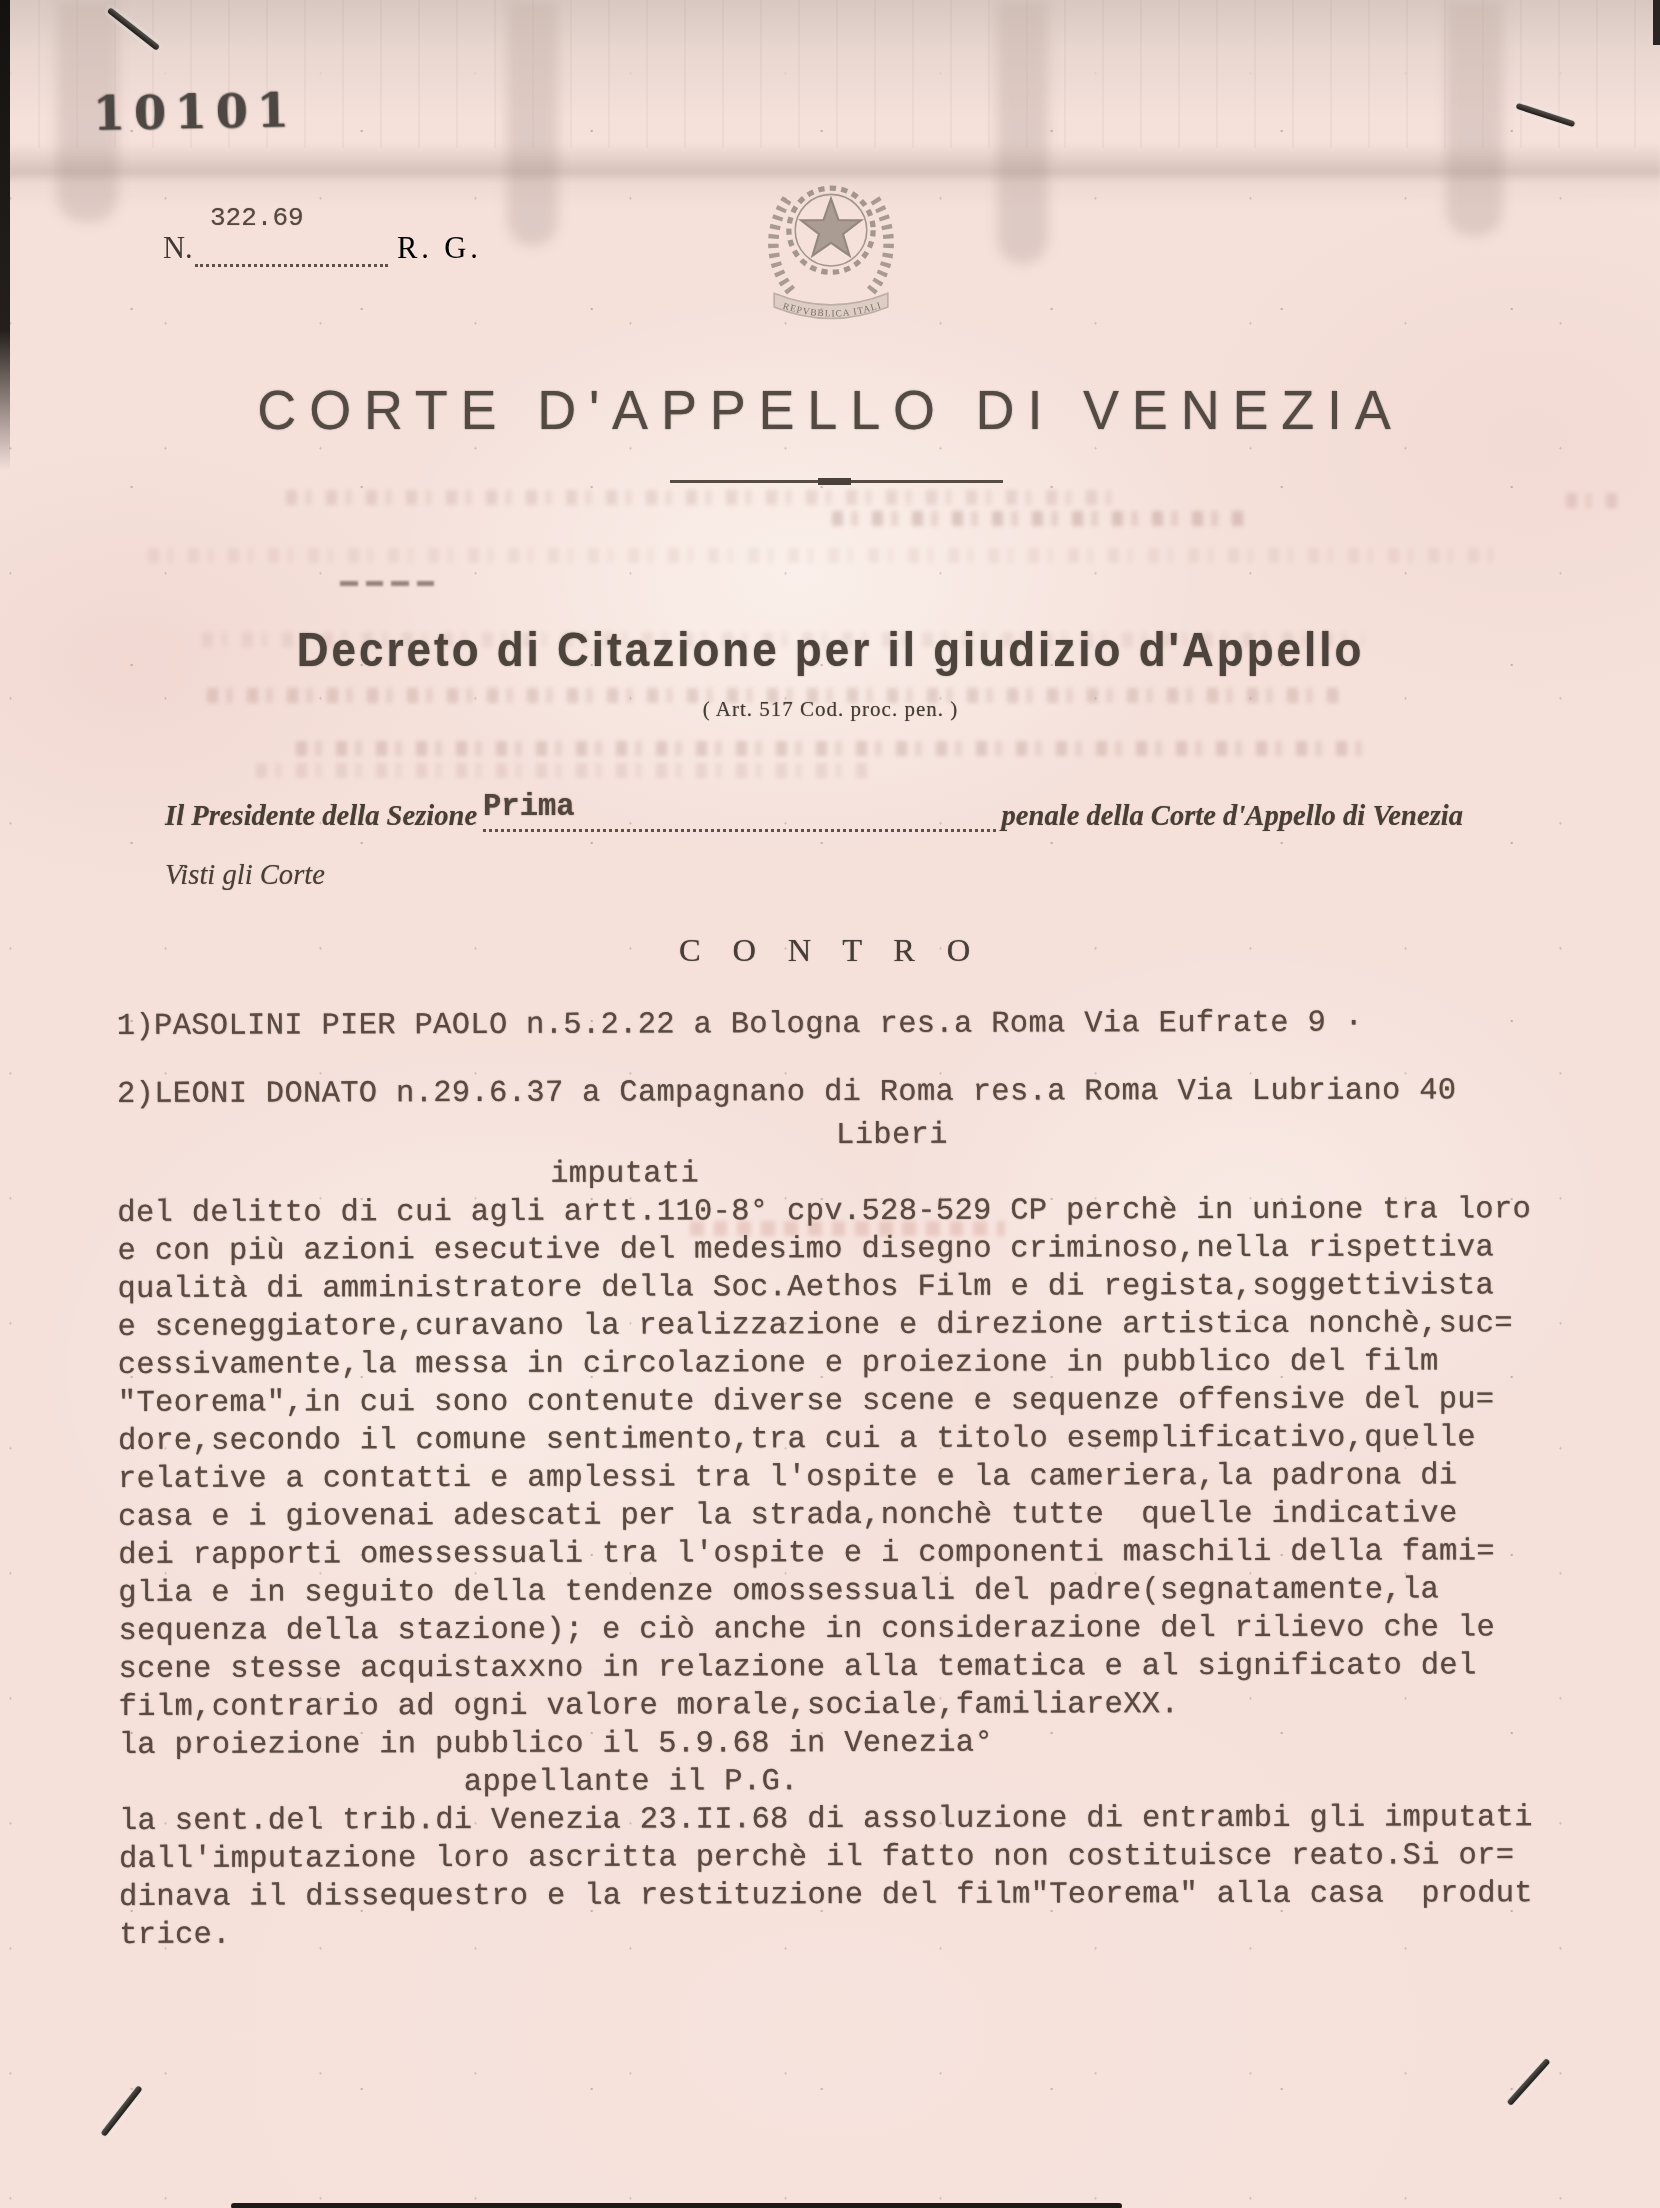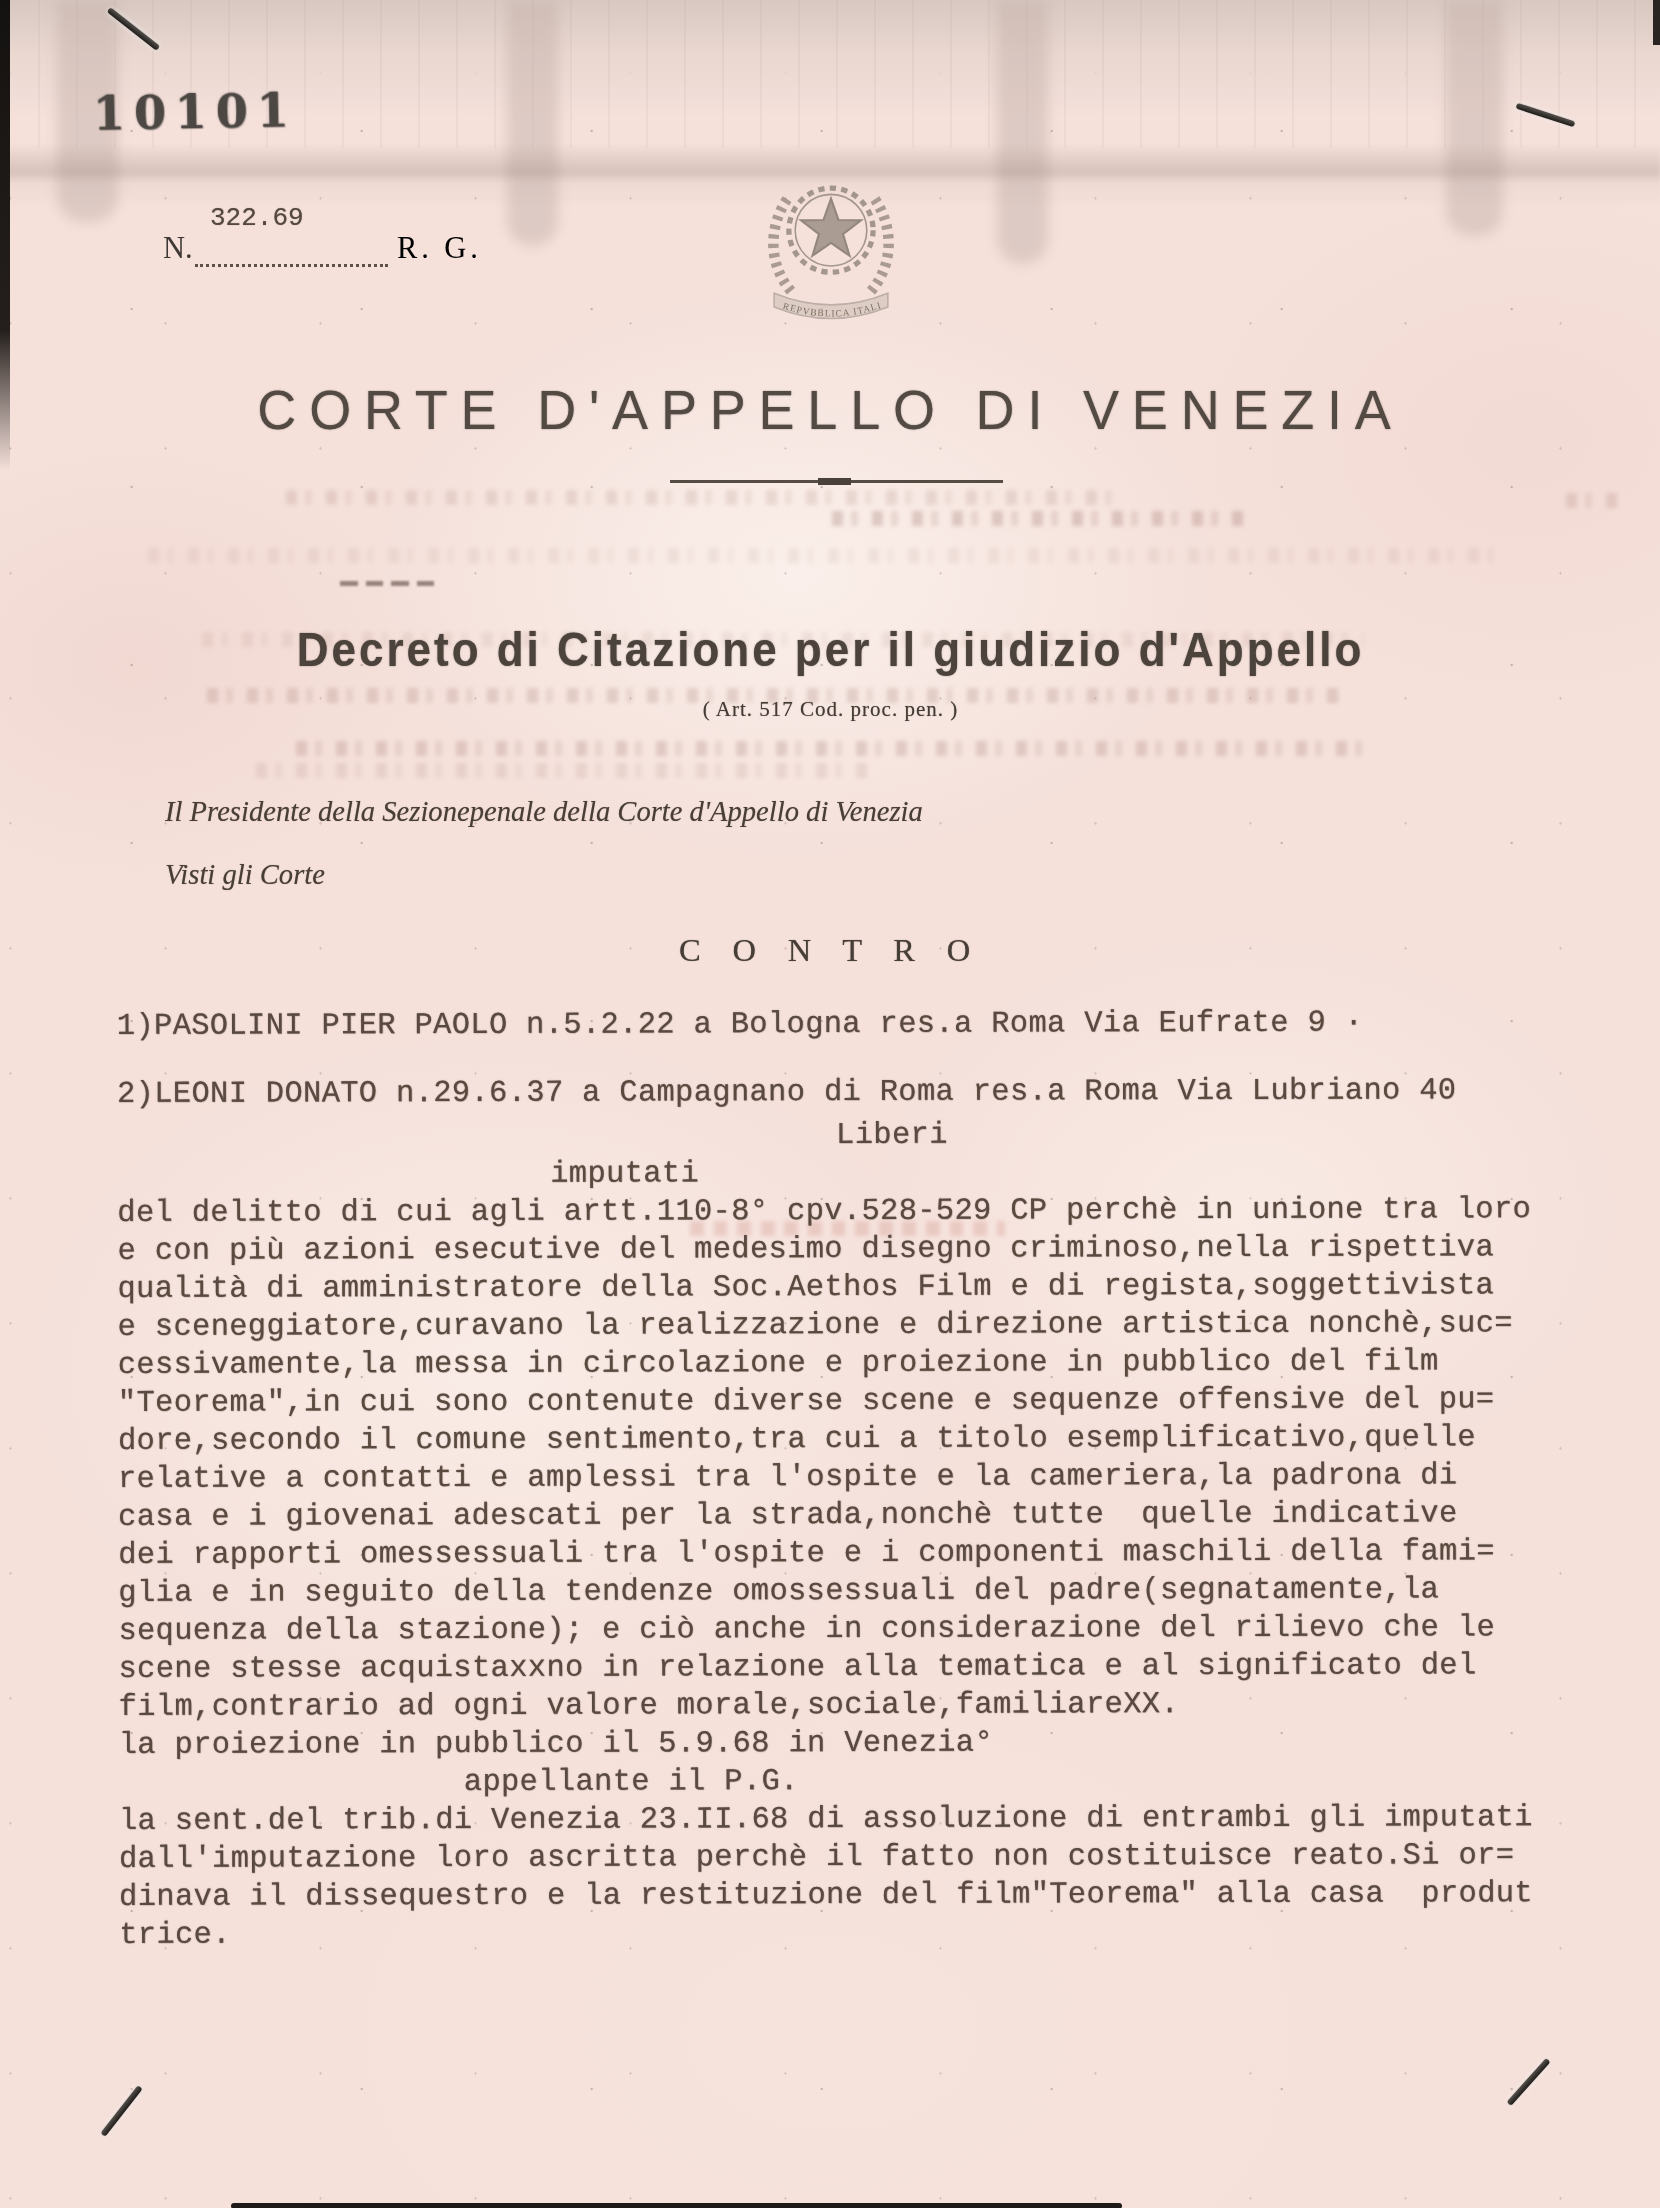--- a/index.html
+++ b/index.html
@@ -72,21 +72,21 @@
     font-size:44px;font-weight:600;letter-spacing:3px;color:#4c443c;
     transform:scaleY(1.08);
     text-shadow:0 0 1.5px rgba(76,68,60,.65);
     white-space:nowrap;
   }
   .doc-article{
     position:absolute;left:0;right:0;top:697px;text-align:center;
     font-family:Liberation Serif, serif;font-size:21px;letter-spacing:1px;color:#453d35;
     text-shadow:0 0 1px rgba(69,61,53,.6);
   }
-  .president-row{position:absolute;left:165px;top:796px;width:1298px;display:flex;align-items:flex-end;}
+  .president-row{position:absolute;left:165px;top:796px;width:1298px;display:flex;align-items:flex-end;font-weight:bold;}
   .serif-it{font-family:"Liberation Serif",serif;font-style:italic;font-size:28.6px;color:#483e35;text-shadow:0 0 1px rgba(72,62,53,.5);white-space:nowrap;}
   .section-fill{flex:1 1 auto;position:relative;border-bottom:3px dotted #5d5148;margin:0 5.9px;height:33px;}
   .section-typed{position:absolute;left:0;top:-5.9px;font-family:"Liberation Mono",monospace;font-size:30.5px;color:#51453c;text-shadow:0 0 1.5px rgba(81,69,60,.7);}
   .visti{position:absolute;left:165px;top:859px;}
   .contro{position:absolute;left:0;right:0;top:932px;text-align:center;
     font-family:Liberation Serif, serif;font-size:32.5px;letter-spacing:11.8px;color:#473e37;
     text-shadow:0 0 1px rgba(71,62,55,.7);}
   .tw{font-family:"Liberation Mono",monospace;font-size:30.5px;letter-spacing:0.3px;color:#59493f;
       text-shadow:0 0 1.2px rgba(89,73,63,.6), 0.6px 0.6px 0 rgba(89,73,63,.22);}
   .bodyflow{position:absolute;left:118px;top:1005px;width:1478px;line-height:38px;transform:rotate(-.15deg);}
@@ -152,20 +152,23 @@
   </text>
 </svg>
 
 <div class="doc-title">CORTE D'APPELLO DI VENEZIA</div>
 <div class="title-rule"></div>
 <div class="doc-subtitle">Decreto di Citazione per il giudizio d'Appello</div>
 <div class="doc-article">( Art. 517 Cod. proc. pen. )</div>
 
 <div class="president-row">
   <span class="serif-it">Il Presidente della Sezione</span>
+  <span class="section-fill">
+    <span class="section-typed">Prima</span>
+  </span>
   <span class="serif-it">penale della Corte d'Appello di Venezia</span>
 </div>
 
 <div class="serif-it visti">Visti gli Corte</div>
 
 <div class="contro">C O N T R O</div>
 
 <div class="bodyflow">
   <div class="tw line def1">1)PASOLINI PIER PAOLO n.5.2.22 a Bologna res.a Roma Via Eufrate 9 ·</div>
   <div class="tw line def2">2)LEONI DONATO n.29.6.37 a Campagnano di Roma res.a Roma Via Lubriano 40</div>

